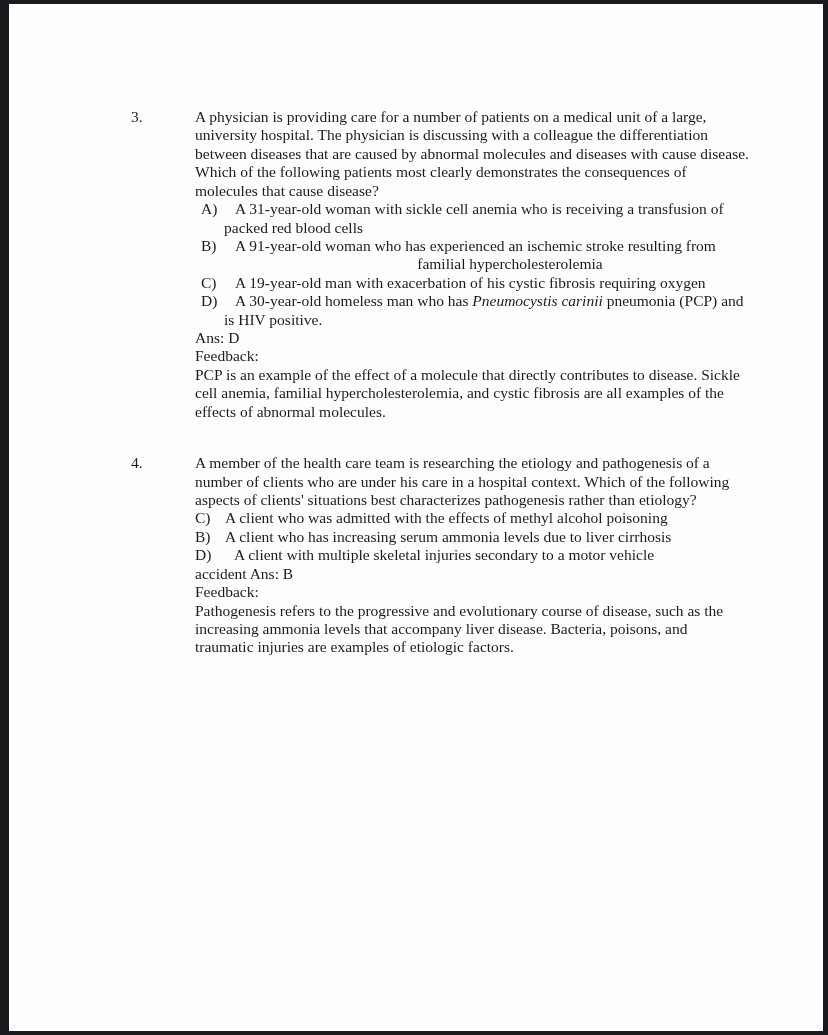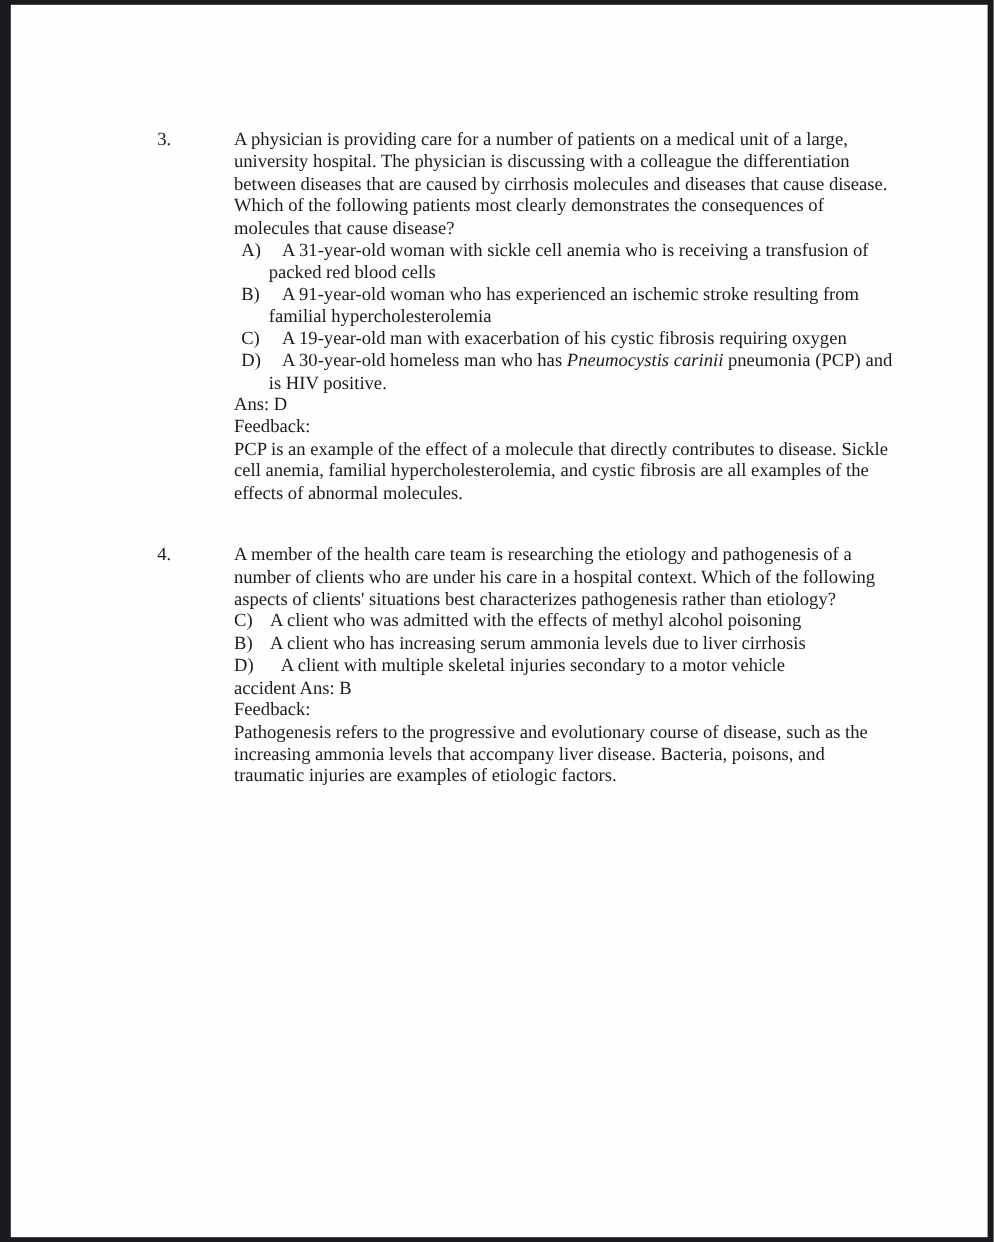--- a/index.html
+++ b/index.html
@@ -35,27 +35,27 @@
 </head>
 <body>
 
 <div class="page">
   <div class="content">
       <div class="question">
         <div class="qnum">3.</div>
         <div class="qbody">
           <div class="line stem-line">A physician is providing care for a number of patients on a medical unit of a large,</div>
           <div class="line stem-line">university hospital. The physician is discussing with a colleague the differentiation</div>
-          <div class="line stem-line">between diseases that are caused by cirrhosis molecules and diseases that cause disease.</div>
+          <div class="line stem-line">between diseases that are caused by abnormal molecules and diseases with cause disease.</div>
           <div class="line stem-line">Which of the following patients most clearly demonstrates the consequences of</div>
           <div class="line stem-line">molecules that cause disease?</div>
           <div class="line opt-line"><span class="opt-letter" style="margin-left: 6px; width: 34px;">A)</span><span class="opt-text">A 31-year-old woman with sickle cell anemia who is receiving a transfusion of</span></div>
           <div class="line opt-cont" style="padding-left: 29px;">packed red blood cells</div>
           <div class="line opt-line"><span class="opt-letter" style="margin-left: 6px; width: 34px;">B)</span><span class="opt-text">A 91-year-old woman who has experienced an ischemic stroke resulting from</span></div>
-          <div class="line opt-cont" style="padding-left: 29px;">familial hypercholesterolemia</div>
+          <div class="line opt-cont" style="padding-left: 29px; text-align: center;">familial hypercholesterolemia</div>
           <div class="line opt-line"><span class="opt-letter" style="margin-left: 6px; width: 34px;">C)</span><span class="opt-text">A 19-year-old man with exacerbation of his cystic fibrosis requiring oxygen</span></div>
           <div class="line opt-line"><span class="opt-letter" style="margin-left: 6px; width: 34px;">D)</span><span class="opt-text"><span>A 30-year-old homeless man who has </span><i>Pneumocystis carinii</i><span> pneumonia (PCP) and</span></span></div>
           <div class="line opt-cont" style="padding-left: 29px;">is HIV positive.</div>
           <div class="line ans-line">Ans: D</div>
           <div class="line feedback-label bold">Feedback:</div>
           <div class="line feedback-line">PCP is an example of the effect of a molecule that directly contributes to disease. Sickle</div>
           <div class="line feedback-line">cell anemia, familial hypercholesterolemia, and cystic fibrosis are all examples of the</div>
           <div class="line feedback-line">effects of abnormal molecules.</div>
         </div>
       </div>

